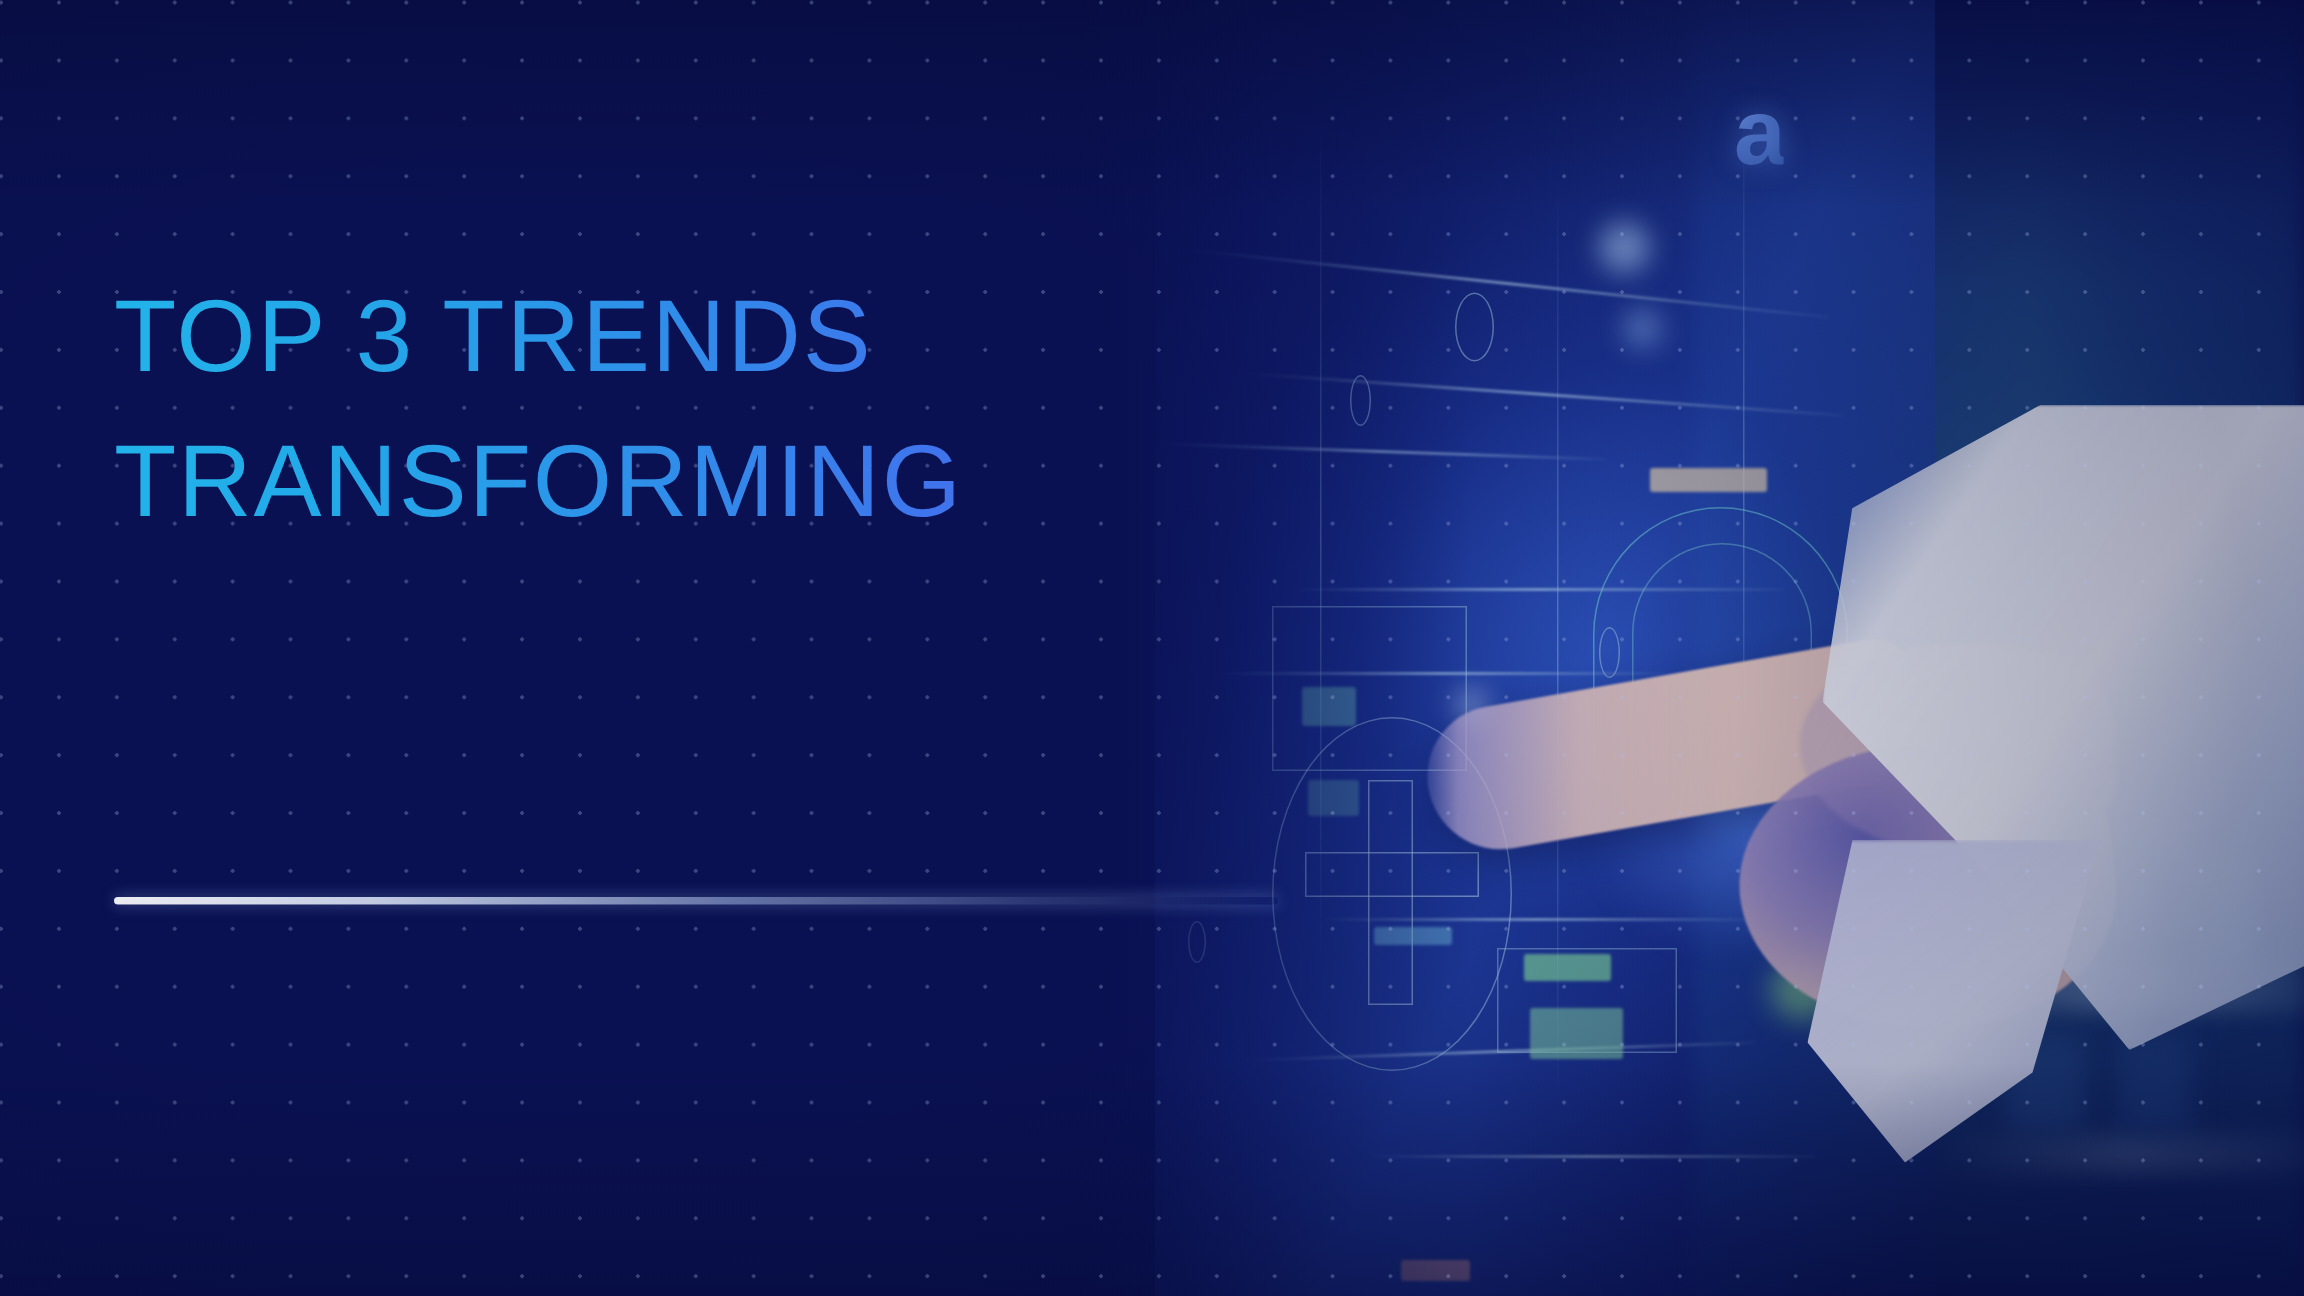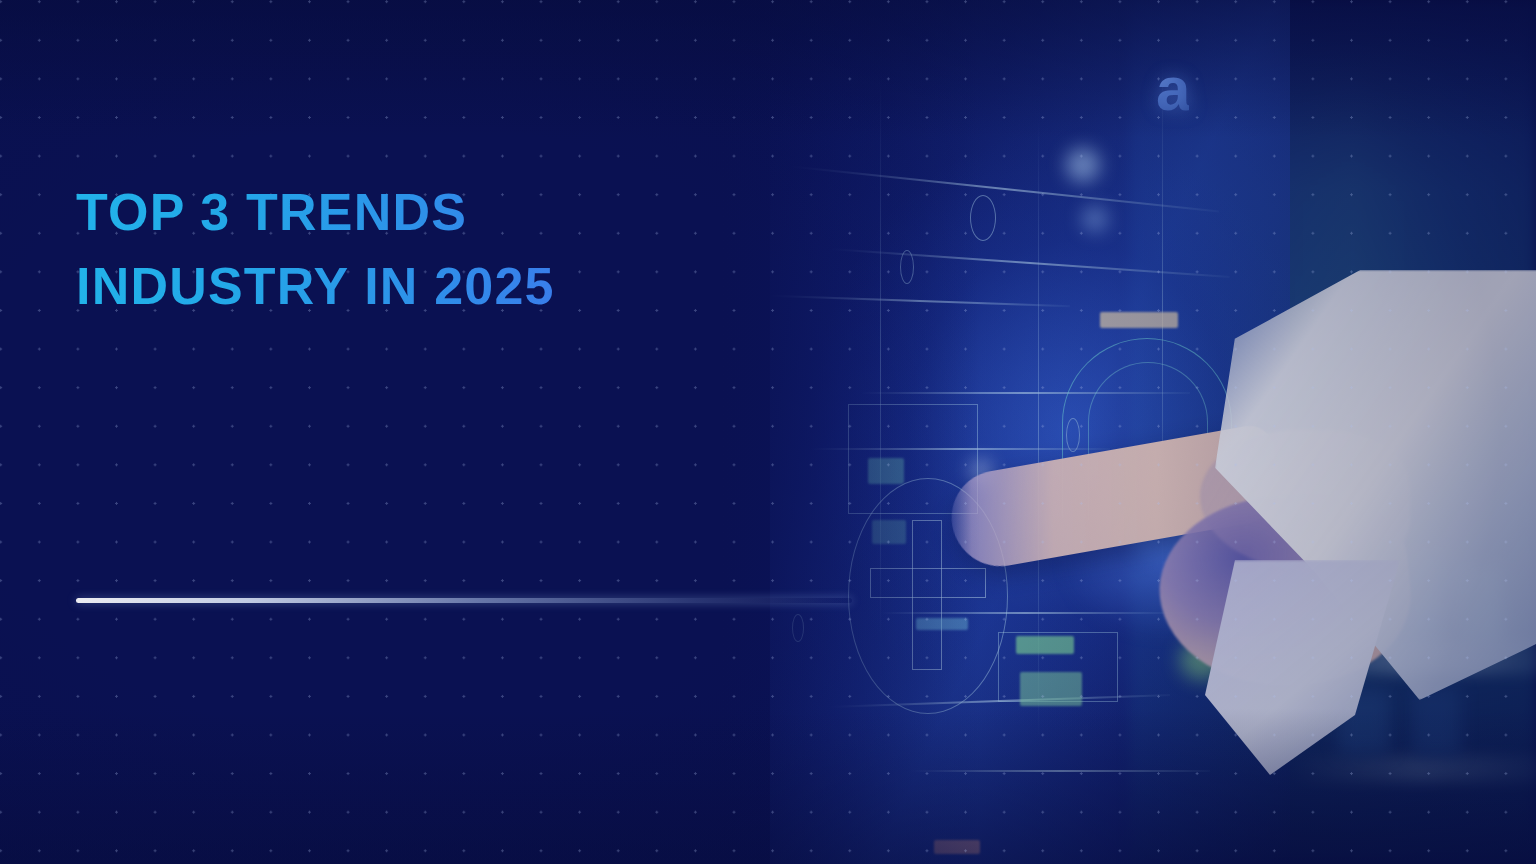--- a/index.html
+++ b/index.html
@@ -147,21 +147,21 @@
   }
   #logo .logic {
     font-size:60px; font-weight:300; letter-spacing:-.5px; line-height:1; color:#f2f6ff;
   }
 
   
   #headline {
     position:absolute; left:76px; top:176px; width:700px;
   }
   #headline .hl {
-    font-size:52px; font-weight:bold; line-height:1.42;
+    font-size:68px; font-weight:normal; line-height:1.42;
     letter-spacing:1.2px; text-transform:uppercase;
     background:linear-gradient(90deg,#22b3ea 0%, #23a8e8 22%, #2f8ee9 52%, #3f74ec 78%, #4a6ff0 100%);
     -webkit-background-clip:text; background-clip:text;
     -webkit-text-fill-color:transparent; color:transparent;
     white-space:nowrap;
   }
   #rule {
     position:absolute; left:76px; top:598px; width:776px; height:5px;
     border-radius:3px;
     background:linear-gradient(90deg, rgba(255,255,255,.92) 0%, rgba(226,236,252,.85) 22%, rgba(180,202,240,.55) 52%, rgba(150,180,230,.22) 80%, rgba(140,170,225,0) 100%);
@@ -244,18 +244,18 @@
   </div>
 
   <div class="dots"></div>
 
   <div id="logo">
     <span class="mark">a</span>
   </div>
 
   <div id="headline">
     <div class="hl">TOP 3 TRENDS</div>
-    <div class="hl">INDUSTRY IN 2025</div>
+    <div class="hl">TRANSFORMING</div>
   </div>
 
   <div id="rule"></div>
 
 </div>
 
 </body></html>

